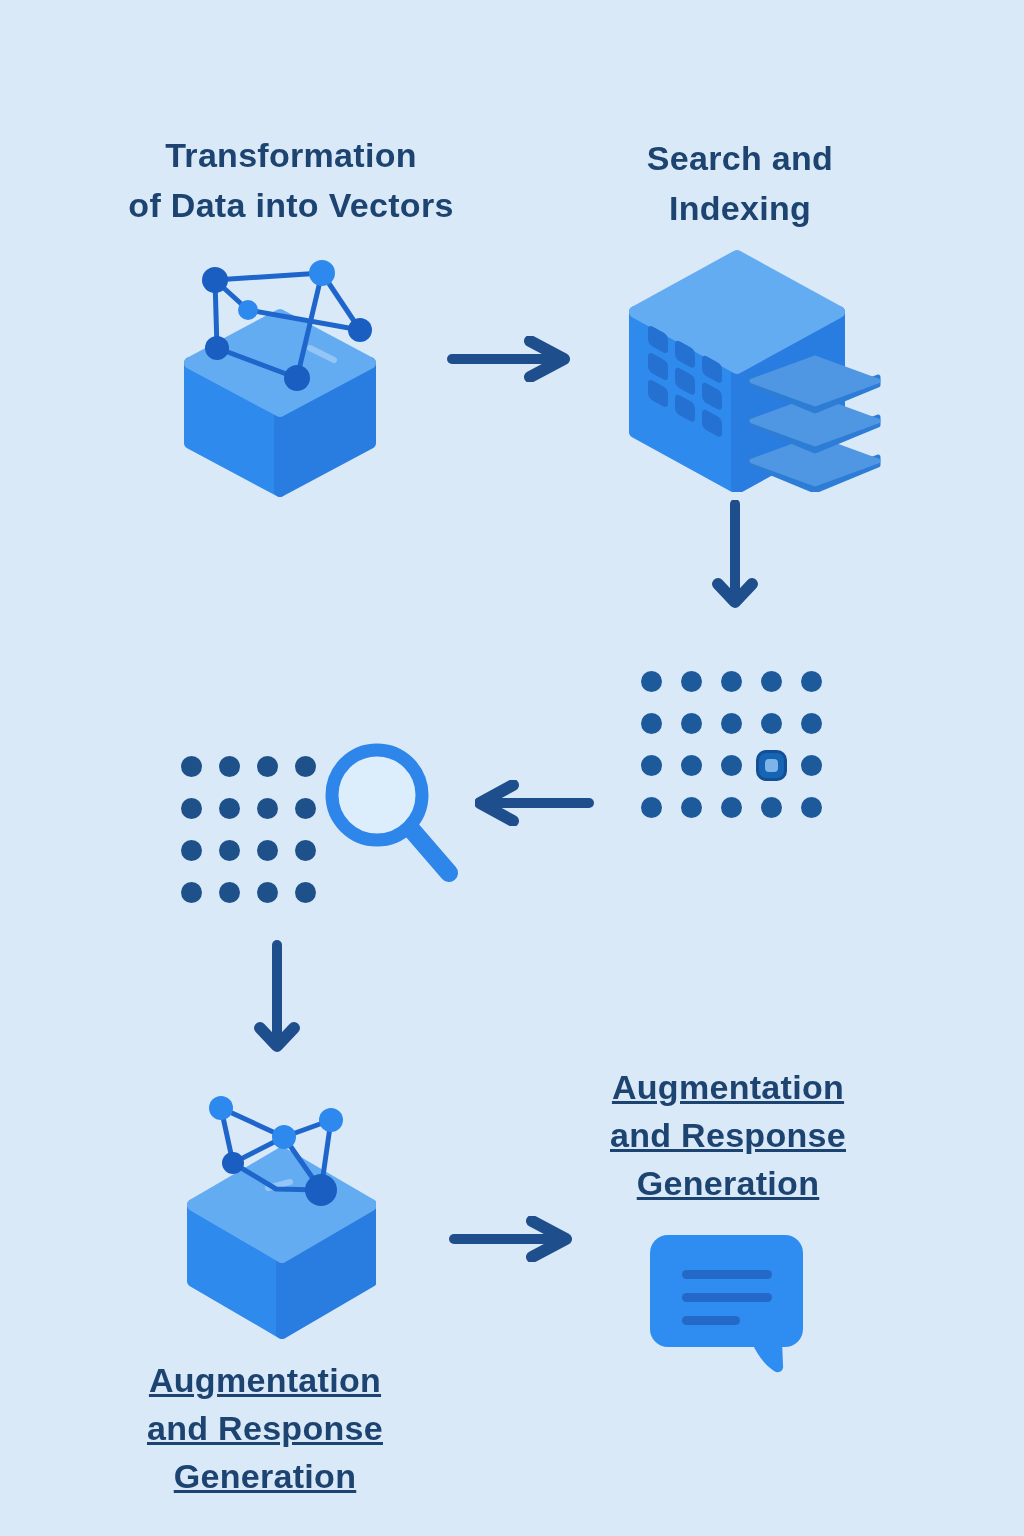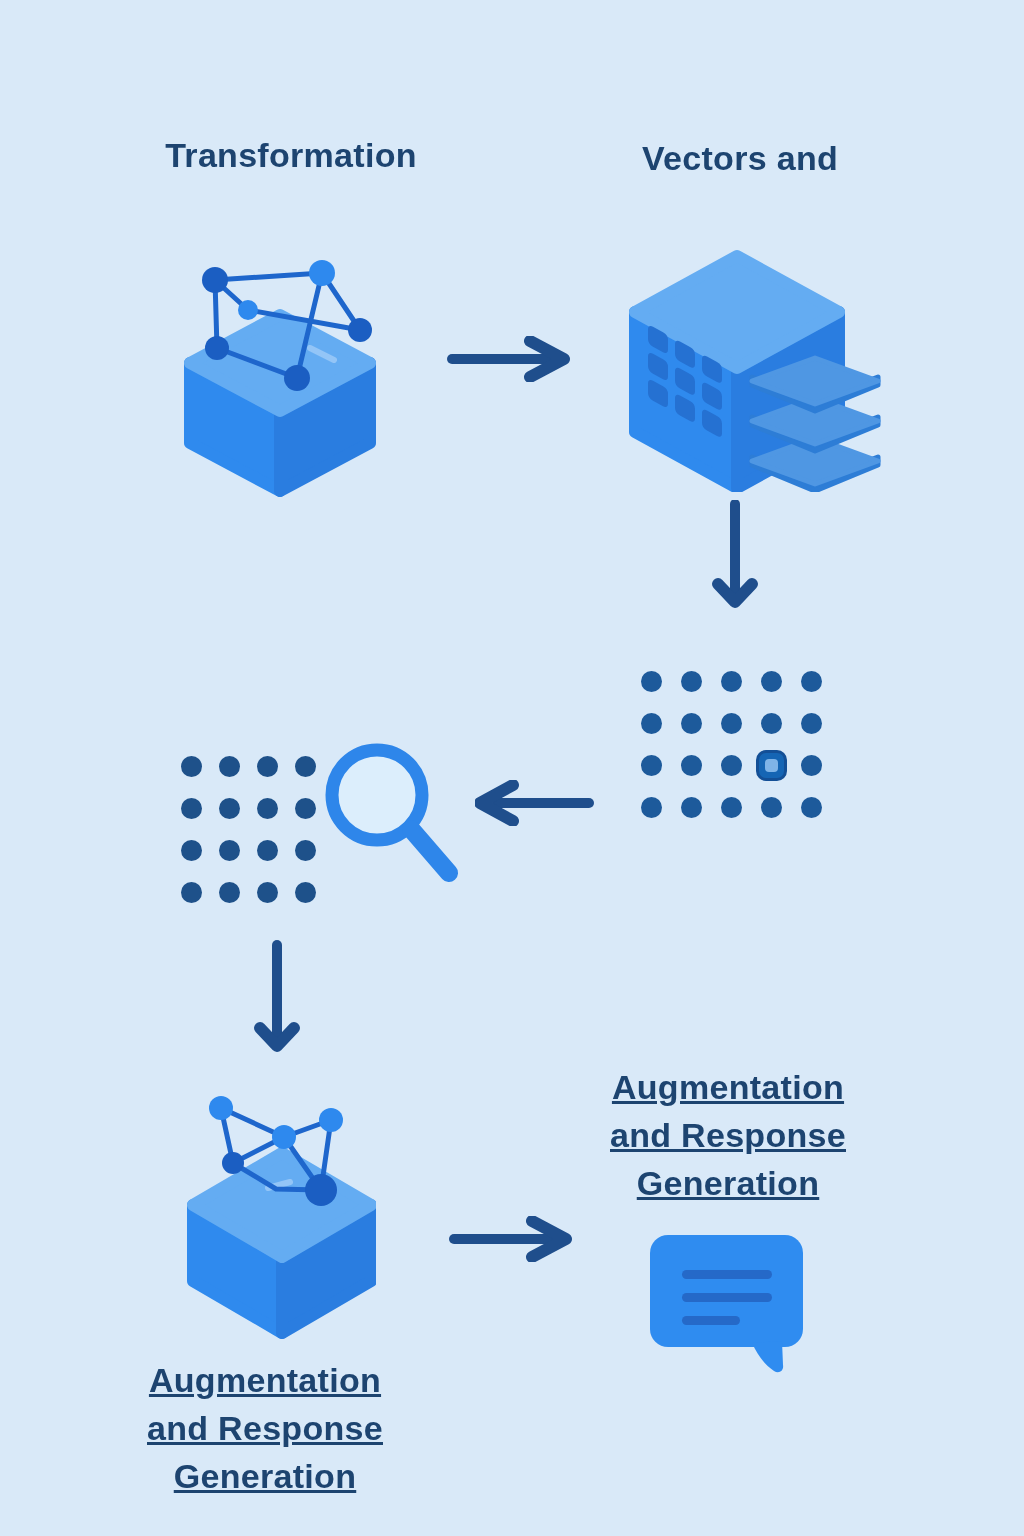--- a/index.html
+++ b/index.html
@@ -63,24 +63,26 @@
   .bubble{fill:var(--bubble);}
   .bubble-line{fill:var(--bubble-line);}
 </style>
 </head>
 <body>
 
 <div id="canvas">
 
   <div class="title" style="left:71px;top:130px;width:440px">
     <div>Transformation</div>
+    <div>of Data into Vectors</div>
   </div>
 
   <div class="title" style="left:590px;top:133px;width:300px">
-    <div>Vectors and</div>
+    <div>Search and</div>
+    <div>Indexing</div>
   </div>
 
   <svg class="abs" style="left:182px;top:256px" width="212" height="250" viewBox="0 0 212 250">
     <polygon class="face cube-left" points="8,107 8,187 98,235 98,155"></polygon>
     <polygon class="face cube-right" points="188,107 188,187 98,235 98,155"></polygon>
     <polygon class="face cube-top" points="8,107 98,59 188,107 98,155"></polygon>
     <line class="gloss" x1="128" y1="92" x2="152" y2="104"></line>
     <g>
       <line class="edge" x1="33" y1="24" x2="140" y2="17"></line>
       <line class="edge" x1="33" y1="24" x2="66" y2="54"></line>

